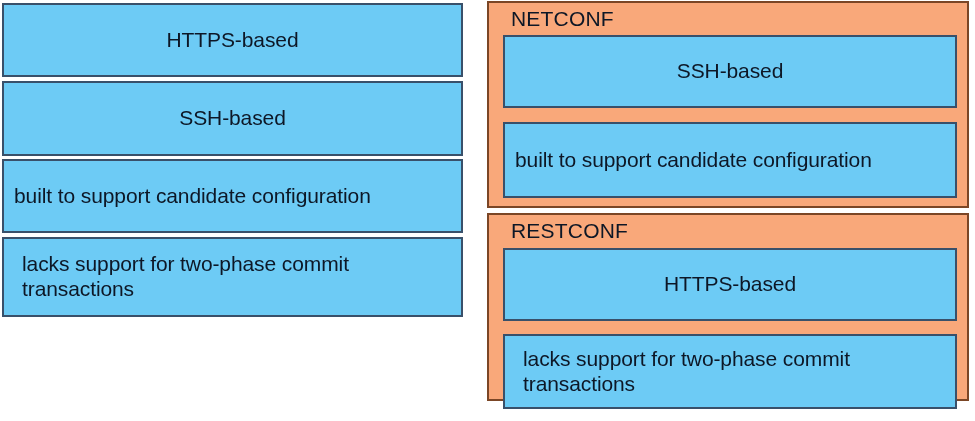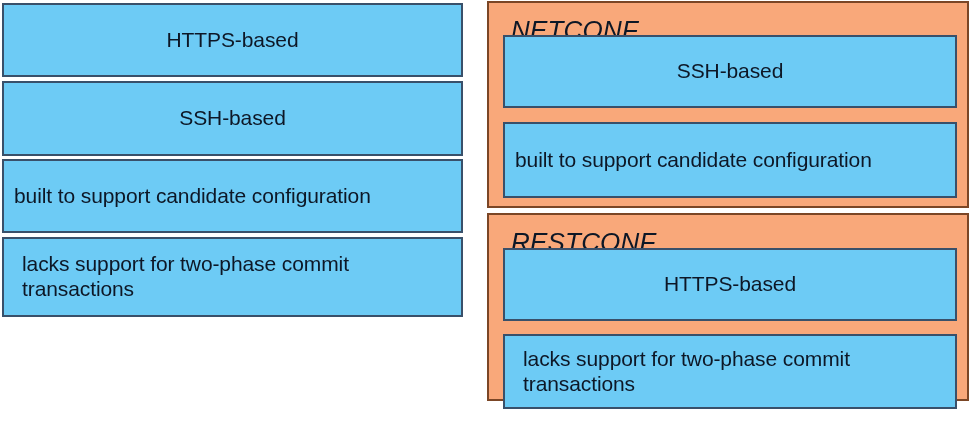--- a/index.html
+++ b/index.html
@@ -50,27 +50,26 @@
   
   .panel {
     position: absolute;
     box-sizing: border-box;
     background: #f9a87a;
     border: 2px solid #7b4626;
   }
   .panel-title {
     position: absolute;
     left: 22px;
-    top: 11px;
-    font-size: 26px;
+    top: 3px;
+    font-size: 21px;
     color: #0d1726;
     letter-spacing: 0.2px;
     line-height: 1.25;
     white-space: nowrap;
-    font-style: italic;
   }
 
   
   .slot {
     position: absolute;
     box-sizing: border-box;
     background: #6dcbf5;
     border: 2px solid #39506a;
     color: #0d1726;
     font-size: 21px;

